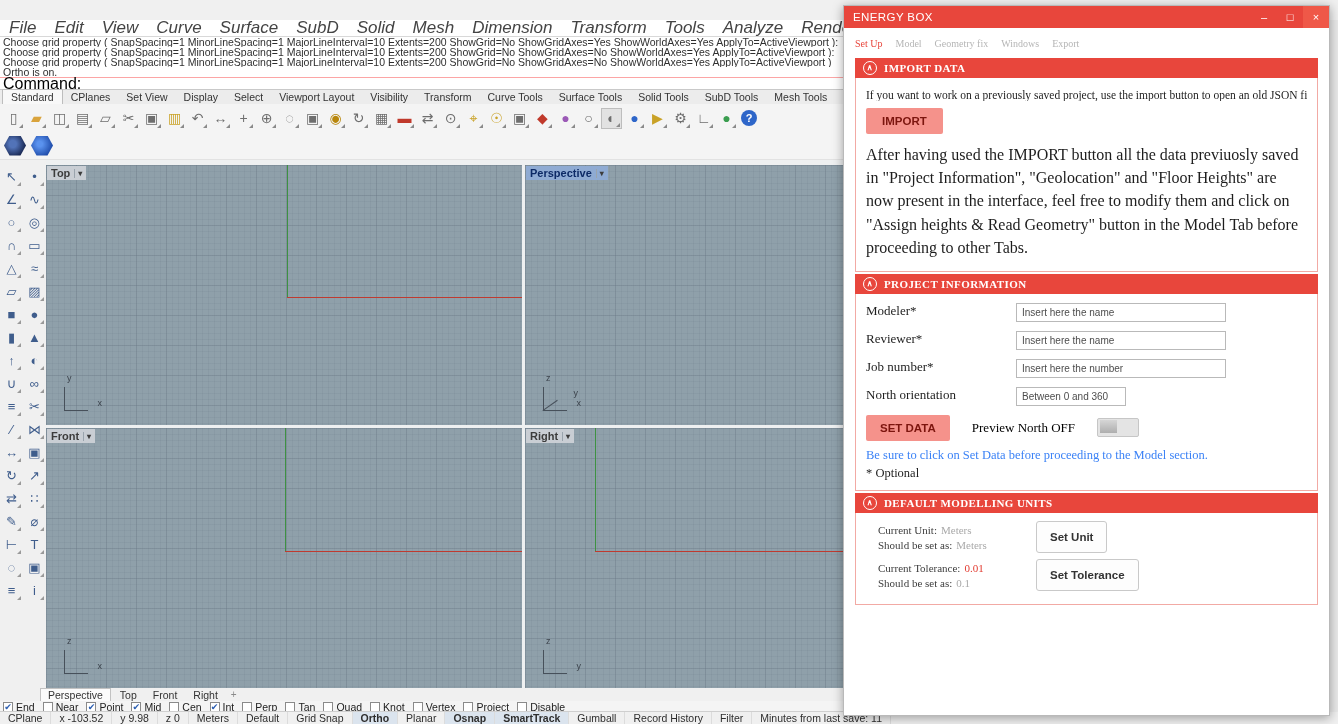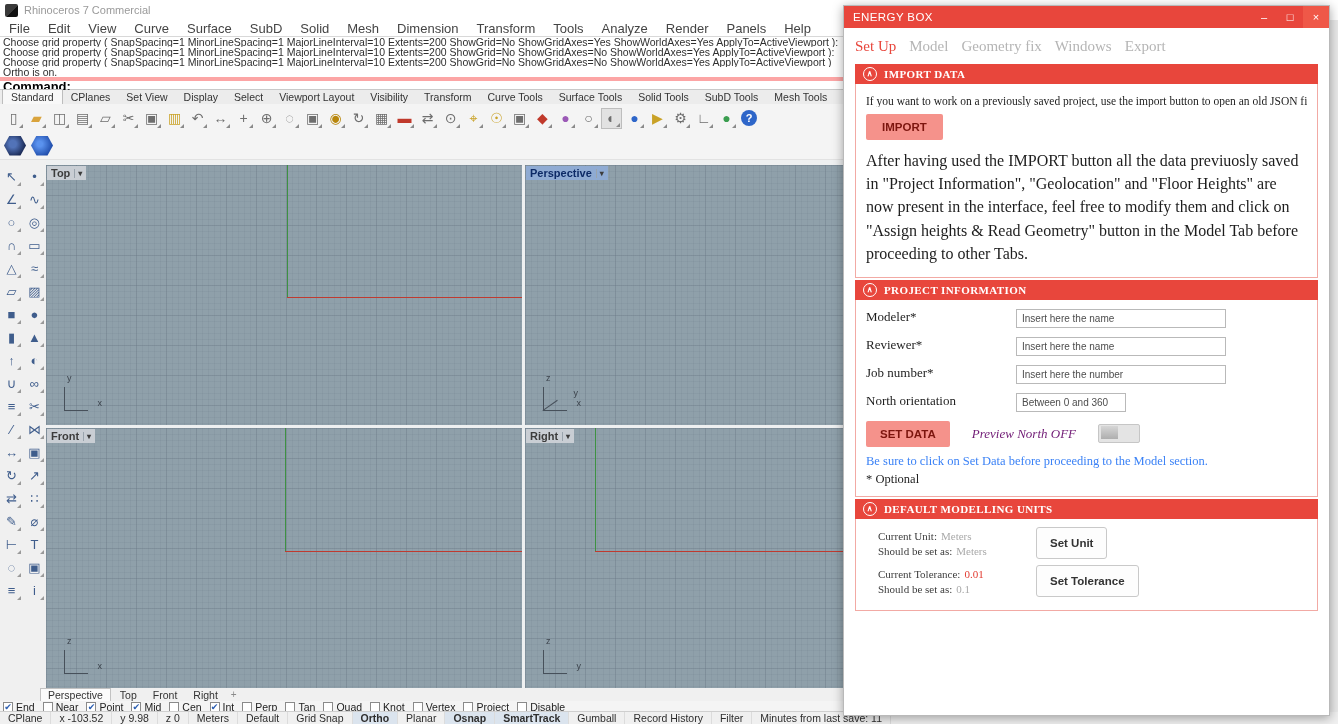--- a/index.html
+++ b/index.html
@@ -5,26 +5,26 @@
   html,body{margin:0;padding:0;background:#fff;}
   .screen{position:relative;width:1338px;height:724px;background:#f0f0f0;overflow:hidden;
           font-family:"Liberation Sans",sans-serif;color:#333;}
   
   .titlebar{position:absolute;left:0;top:0;width:100%;height:20px;background:#fff;
             display:flex;align-items:center;gap:6px;padding-left:5px;box-sizing:border-box;}
   .appicon{width:13px;height:13px;background:linear-gradient(135deg,#3a3a3a 55%,#111 55%);border-radius:2px;}
   .apptitle{font-size:11px;color:#9a9a9a;}
   
   .menubar{position:absolute;left:0;top:20px;width:100%;height:16px;background:#fff;display:flex;align-items:center;}
-  .menu-item{font-size:13px;color:#444;padding:0 9px;cursor:default;}
+  .menu-item{font-size:17px;color:#444;padding:0 9px;cursor:default;font-style:italic;}
   
   .cmdarea{position:absolute;left:0;top:36px;width:100%;height:54px;background:#fff;
            border-top:1px solid #d8d8d8;border-bottom:1px solid #c9c9c9;box-sizing:border-box;}
   .cmdline{height:10px;line-height:10px;font-size:10.5px;color:#2f2f2f;white-space:nowrap;overflow:hidden;padding-left:3px;}
-  .cmdprompt{height:12px;line-height:12px;font-size:13px;font-weight:bold;color:#000;padding-left:3px;border-top:4px solid #fca5a5;}
+  .cmdprompt{height:12px;line-height:12px;font-size:16px;font-weight:normal;color:#000;padding-left:3px;border-top:1px solid #fca5a5;}
   
   .tabsrow{position:absolute;left:0;top:90px;width:100%;height:14px;background:#ececec;
            display:flex;align-items:flex-end;padding-left:2px;box-sizing:border-box;}
   .ttab{font-size:10.5px;color:#333;padding:1px 8px 1px;white-space:nowrap;}
   .ttab.active{background:#f8f8f8;border:1px solid #bdbdbd;border-bottom:none;}
   
   .iconrow{position:absolute;left:0;top:104px;width:100%;height:28px;background:#f4f4f4;
            display:flex;align-items:center;gap:2px;padding-left:3px;box-sizing:border-box;}
   .ticon{width:21px;height:21px;display:flex;align-items:center;justify-content:center;
          font-size:14px;color:#6e6e6e;position:relative;}
@@ -108,60 +108,56 @@
   
   .energybox{position:absolute;left:843px;top:5px;width:487px;height:711px;background:#fff;
              border:1px solid #b9b9b9;box-sizing:border-box;box-shadow:0 2px 10px rgba(0,0,0,.35);
              z-index:10;font-family:"Liberation Serif",serif;}
   .eb-title{height:22px;background:#e8463c;display:flex;align-items:center;
             font-family:"Liberation Sans",sans-serif;}
   .eb-title-text{color:#fff;font-size:11.5px;letter-spacing:.4px;padding-left:9px;flex:1;}
   .eb-btn{width:26px;height:22px;display:flex;align-items:center;justify-content:center;color:#fff;font-size:11px;}
   .eb-btn[data-name="close-button"]{background:#ef5848;}
   .eb-body{padding:7px 11px 0;}
-  .eb-tabs{display:flex;gap:13px;font-size:15px;color:#b5b5b5;margin:3px 0 9px;}
+  .eb-tabs{display:flex;gap:13px;font-size:10px;color:#b5b5b5;margin:3px 0 9px;}
   .eb-tab.active{color:#e8463c;}
   .sec-head{background:#e8463c;color:#fff;font-size:11px;font-weight:bold;letter-spacing:.4px;
             padding:3px 8px;display:flex;align-items:center;gap:7px;}
   .chev{width:12px;height:12px;min-width:12px;border:1px solid #fff;border-radius:50%;display:flex;
         align-items:center;justify-content:center;font-size:8px;line-height:8px;}
   .sec-body{border:1px solid #f2aaa4;border-top:none;padding:7px 10px;font-size:12px;color:#1d1d1d;margin-bottom:2px;}
   .intro{margin:4px 0 3px;font-size:11.5px;white-space:nowrap;overflow:hidden;}
   .note{margin:4px 0 5px;font-size:16px;line-height:1.45;}
   .btn-salmon{display:inline-block;background:#f5928b;color:#7c150e;font-family:"Liberation Sans",sans-serif;
               font-weight:bold;font-size:11.5px;padding:7px 16px;border-radius:2px;margin:4px 0 5px;cursor:default;}
   .frow{display:flex;margin:2px 0 9px;}
   .flabel{width:150px;font-size:13px;}
   .finput{width:198px;height:15px;border:1px solid #b9b9b9;font-family:"Liberation Sans",sans-serif;
           font-size:10px;padding:1px 5px;color:#333;}
   .finput::placeholder{color:#4d4d4d;}
   .finput.narrow{width:98px;}
   .setrow{display:flex;align-items:center;gap:22px;margin:3px 0 6px;}
-  .preview-label{color:#701a75;font-size:13px;font-style:italic;}
+  .preview-label{color:#000000;font-size:13px;}
   .toggle{width:40px;height:17px;background:#e4e4e4;border:1px solid #c6c6c6;border-radius:2px;position:relative;}
   .knob{position:absolute;left:2px;top:1px;width:17px;height:13px;background:linear-gradient(#d6d6d6,#aeaeae);}
   .warning{color:#3b82f6;font-size:12.5px;margin:7px 0 3px;}
   .optional{font-size:12.5px;margin:3px 0 2px;color:#1d1d1d;}
   .ugroup{display:flex;align-items:center;margin:1px 0 5px;}
   .ulines{width:158px;margin-left:12px;}
   .uline{font-size:11px;margin:3px 0;color:#3d3d3d;}
   .uval{margin-left:4px;color:#a9a9a9;}
   .uval.red{color:#e23b30;}
   .btn-white{background:#fdfdfd;border:1px solid #c9c9c9;border-radius:3px;font-family:"Liberation Sans",sans-serif;
              font-weight:bold;font-size:11.5px;color:#333;padding:9px 13px;display:inline-block;cursor:default;}
 </style>
 </head>
 <body>
 
 <div class="screen" data-name="rhino-window">
 
-  <div class="titlebar" data-name="app-titlebar">
-    <span class="appicon" data-name="rhino-app-icon"></span>
-    <span class="apptitle" data-name="app-title">Rhinoceros 7 Commercial</span>
-  </div>
 
   <div class="menubar" data-name="menu-bar">
     <span class="menu-item" data-name="menu-item">File</span>
       <span class="menu-item" data-name="menu-item">Edit</span>
       <span class="menu-item" data-name="menu-item">View</span>
       <span class="menu-item" data-name="menu-item">Curve</span>
       <span class="menu-item" data-name="menu-item">Surface</span>
       <span class="menu-item" data-name="menu-item">SubD</span>
       <span class="menu-item" data-name="menu-item">Solid</span>
       <span class="menu-item" data-name="menu-item">Mesh</span>

